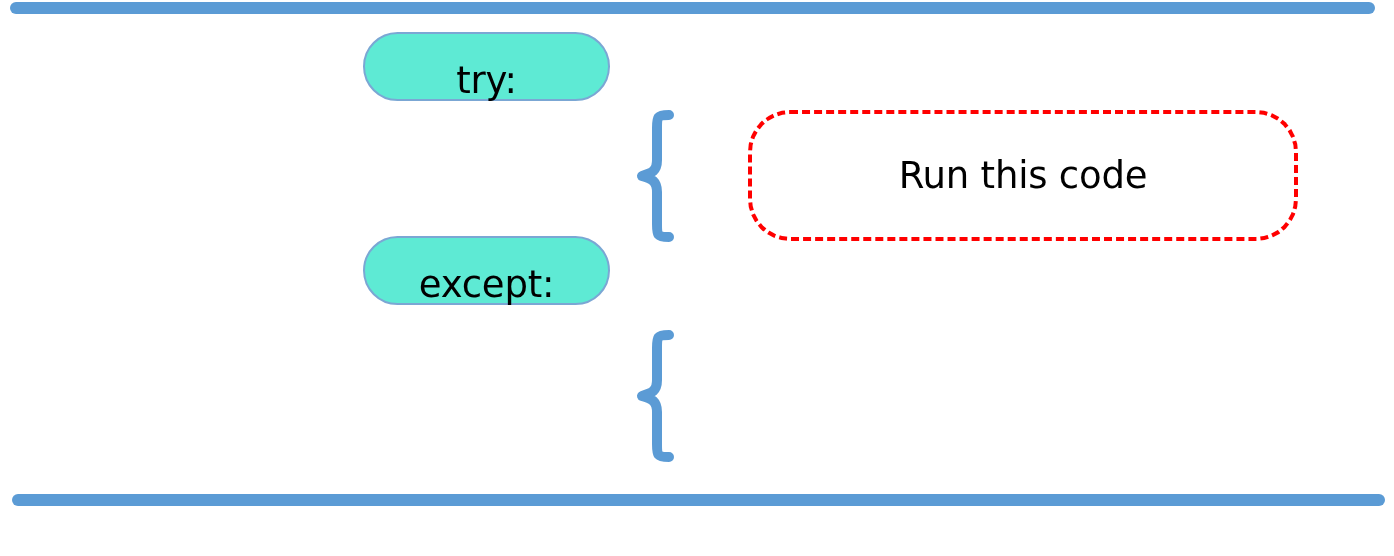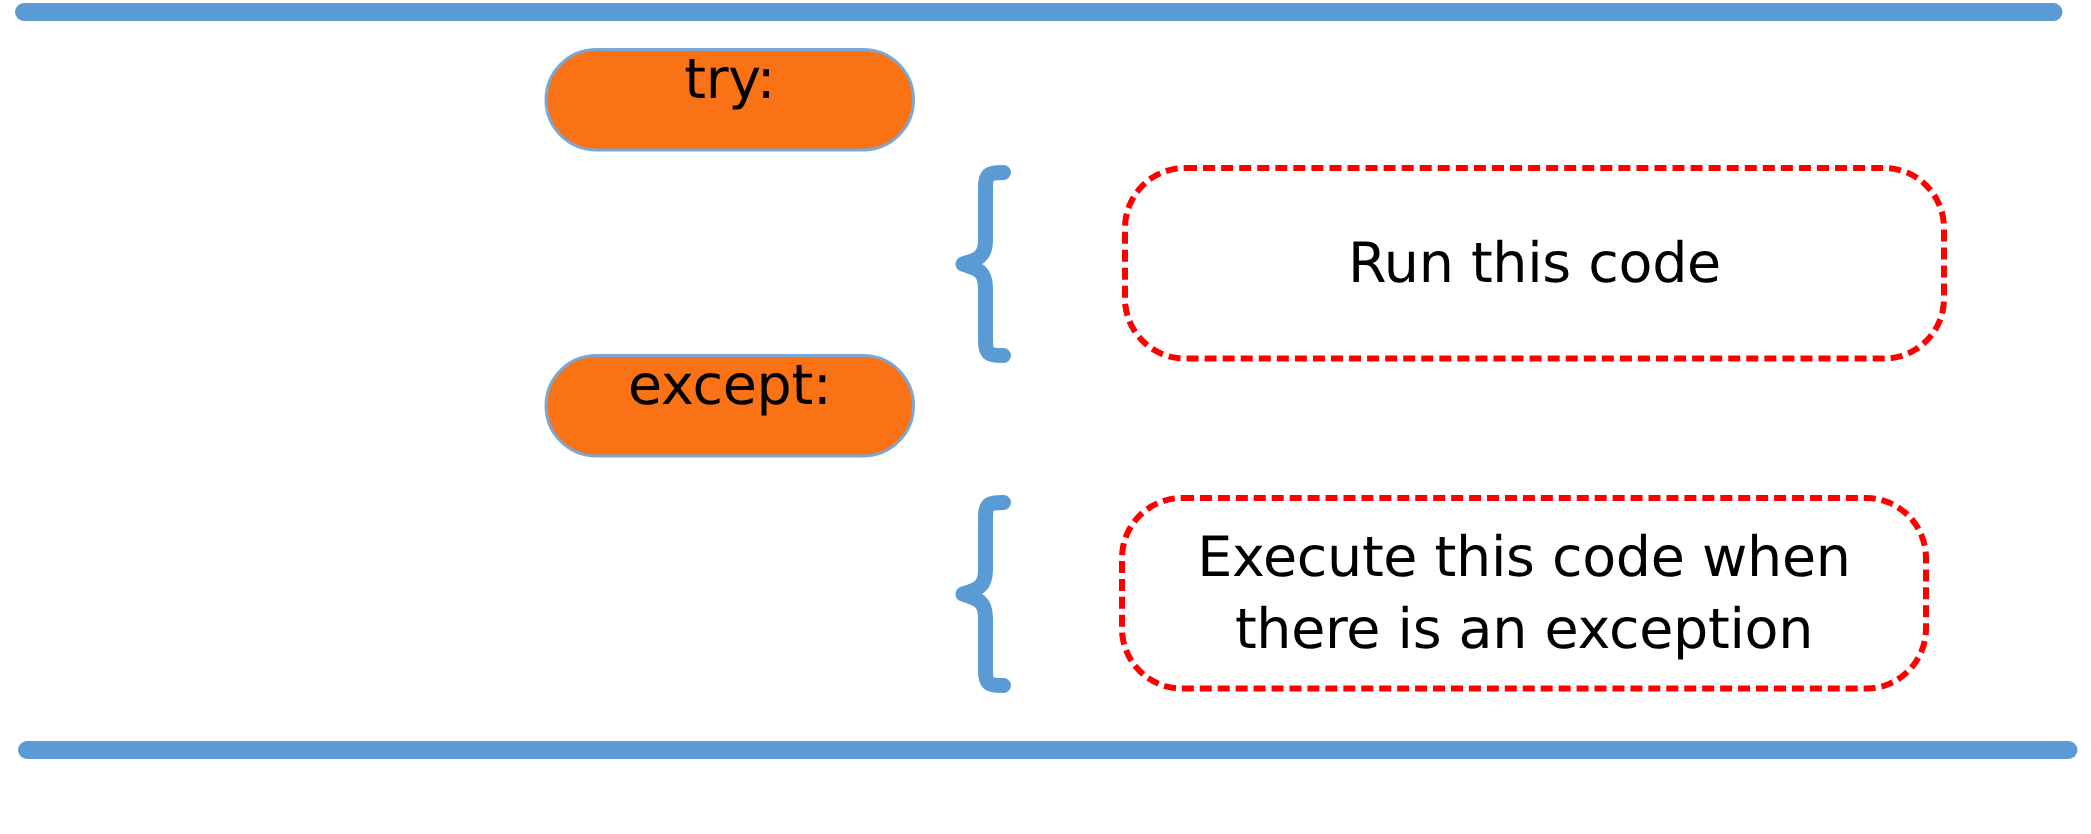--- a/index.html
+++ b/index.html
@@ -38,23 +38,23 @@
   }
 
   
   .pill {
     position: absolute;
     box-sizing: border-box;
     width: 247px;
     height: 69px;
     border: 2.5px solid #7BA7D4;
     border-radius: 40px;
-    background: #f97316;
+    background: #5eead4;
     display: flex;
-    align-items: flex-start;
+    align-items: flex-end;
     justify-content: center;
   }
   .pill-label {
     font-family: "DejaVu Sans", sans-serif;
     font-size: 37px;
     color: #000000;
     line-height: 1;
     letter-spacing: -0.2px;
     white-space: nowrap;
   }
@@ -73,21 +73,20 @@
   
   .code-box {
     position: absolute;
     box-sizing: border-box;
     border: 4px dashed #FF0000;
     border-radius: 42px;
     background: #ffffff;
     display: flex;
     align-items: center;
     justify-content: center;
-    text-align: center;
   }
   .code-text {
     font-family: "DejaVu Sans", sans-serif;
     font-size: 37px;
     color: #000000;
     line-height: 1.28;
     letter-spacing: -0.2px;
     padding: 0 18px;
   }
   #code-box-try {
@@ -139,22 +138,16 @@
       <path d="M33 5
                C 21 5, 21 7, 21 18
                L 21 50
                C 21 61, 16 63, 6 66
                C 16 69, 21 71, 21 82
                L 21 114
                C 21 125, 21 127, 33 127" fill="none" stroke="#5B9BD5" stroke-width="10" stroke-linecap="round" stroke-linejoin="round"></path>
     </svg>
   </div>
 
-  <div class="code-box" id="code-box-except">
-    <div class="code-text">
-      <div>Execute this code when</div>
-      <div>there is an exception</div>
-    </div>
-  </div>
 
   <div class="rule" id="rule-bottom"></div>
 
 </div>
 
 </body></html>

